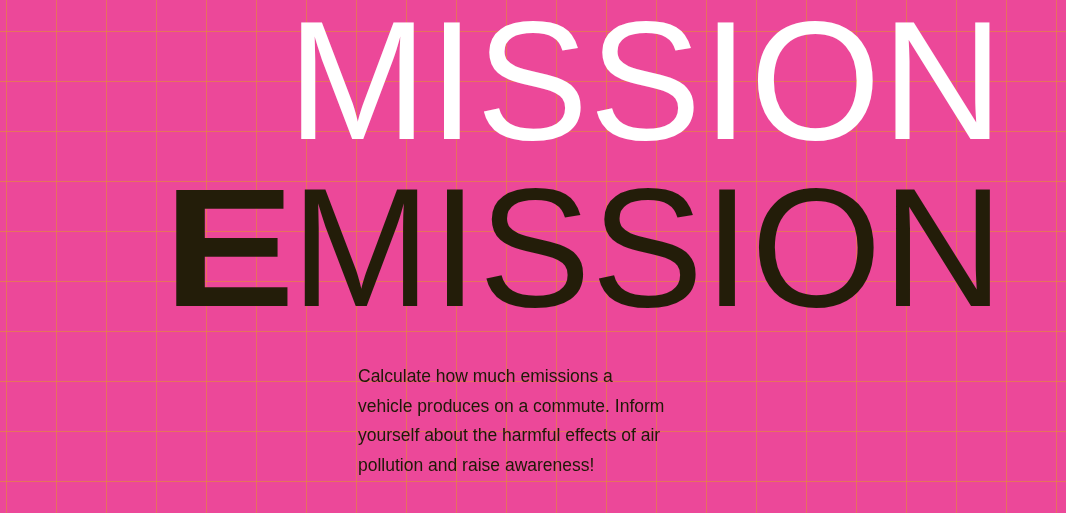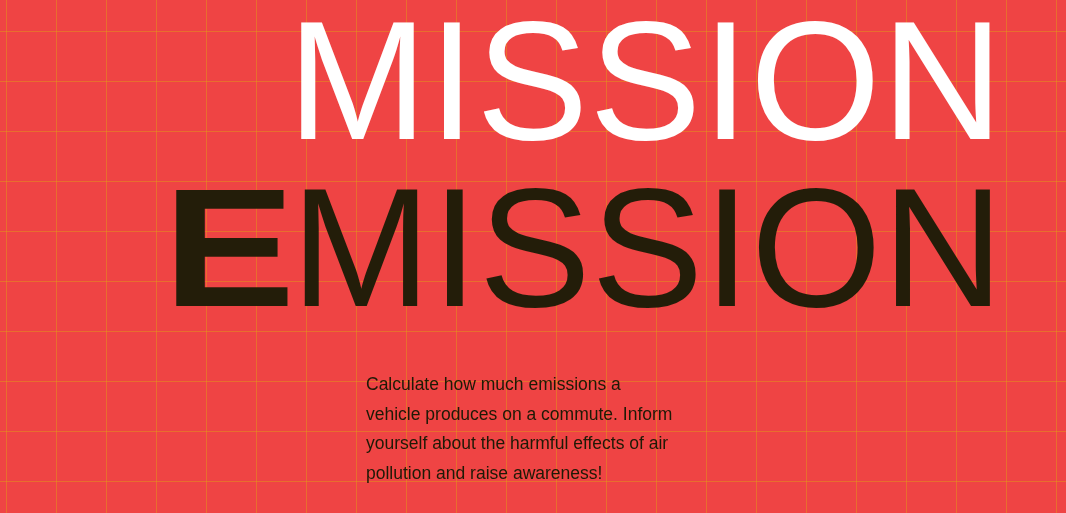--- a/index.html
+++ b/index.html
@@ -9,21 +9,21 @@
 
   body {
     font-family: "Liberation Sans", sans-serif;
   }
 
   #app {
     position: relative;
     width: 1066px;
     height: 513px;
     overflow: hidden;
-    background-color: #ef4444;
+    background-color: #ec4899;
   }
 
   
   #grid-overlay {
     position: absolute;
     inset: 0;
     background-image:
       linear-gradient(to right, rgba(226,160,20,0.45) 1.5px, transparent 1.5px),
       linear-gradient(to bottom, rgba(226,160,20,0.45) 1.5px, transparent 1.5px);
     background-size: 50px 50px;
@@ -80,21 +80,21 @@
     line-height: 1;
     letter-spacing: 0.5px;
   }
 
   
   #intro-copy {
     position: absolute;
     left: 358px;
     top: 362px;
     width: 310px;
-    margin: 8px;
+    margin: 0;
     font-size: 17.5px;
     line-height: 29.5px;
     font-weight: 400;
     color: #1E1A06;
   }
 </style>
 </head>
 <body>
 
 <div id="app">

